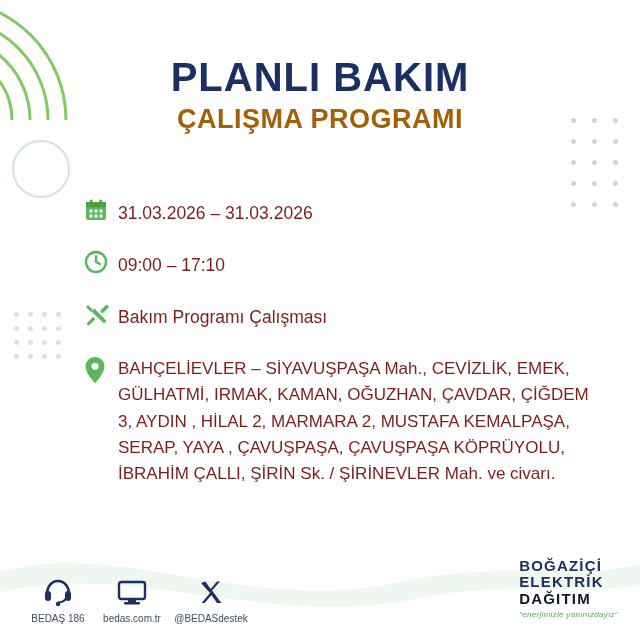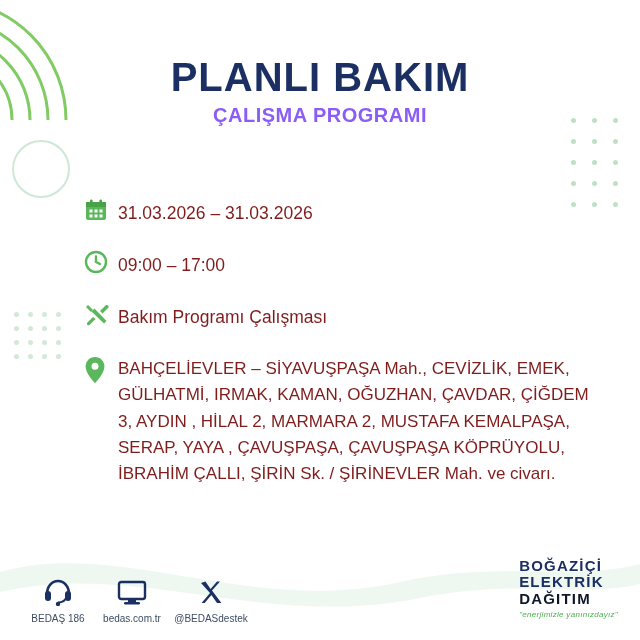--- a/index.html
+++ b/index.html
@@ -88,23 +88,23 @@
   }
   .title-main {
     font-size: 40px;
     font-weight: bold;
     color: #1b2f63;
     letter-spacing: 1px;
     line-height: 1.05;
   }
   .title-sub {
     margin-top: 6px;
-    font-size: 20px;
-    font-weight: bold;
-    color: #8b5cf6;
+    font-size: 27px;
+    font-weight: bold;
+    color: #a16207;
     letter-spacing: 0.5px;
   }
 
   
   .info {
     position: absolute;
     left: 84px;
     top: 198px;
     width: 520px;
   }
@@ -271,21 +271,21 @@
       <div class="txt">31.03.2026 – 31.03.2026</div>
     </div>
 
     <div class="row">
       <div class="ico">
         <svg width="24" height="24" viewBox="0 0 24 24">
           <circle cx="12" cy="12" r="10" fill="none" stroke="#5bb75b" stroke-width="2.4"></circle>
           <path d="M12 6.5 L12 12 L16 14" fill="none" stroke="#5bb75b" stroke-width="2.4" stroke-linecap="round" stroke-linejoin="round"></path>
         </svg>
       </div>
-      <div class="txt">09:00 – 17:00</div>
+      <div class="txt">09:00 – 17:10</div>
     </div>
 
     <div class="row">
       <div class="ico">
         <svg width="26" height="24" viewBox="0 0 26 24">
           <path d="M4 3 L9 8 L7 10 L2 5 Z" fill="#5bb75b"></path>
           <path d="M7.5 9.5 L20 21.5 L22.5 19 L10.5 6.5 Z" fill="#5bb75b"></path>
           <path d="M22 3 L16 9 L18.5 11.5 L24.5 5.5 C25 4 24 2.5 22 3 Z" fill="#5bb75b"></path>
           <path d="M9 15 L3 21 C2.5 22.5 3.5 24 5.5 23 L11.5 17 Z" fill="#5bb75b"></path>
         </svg>

